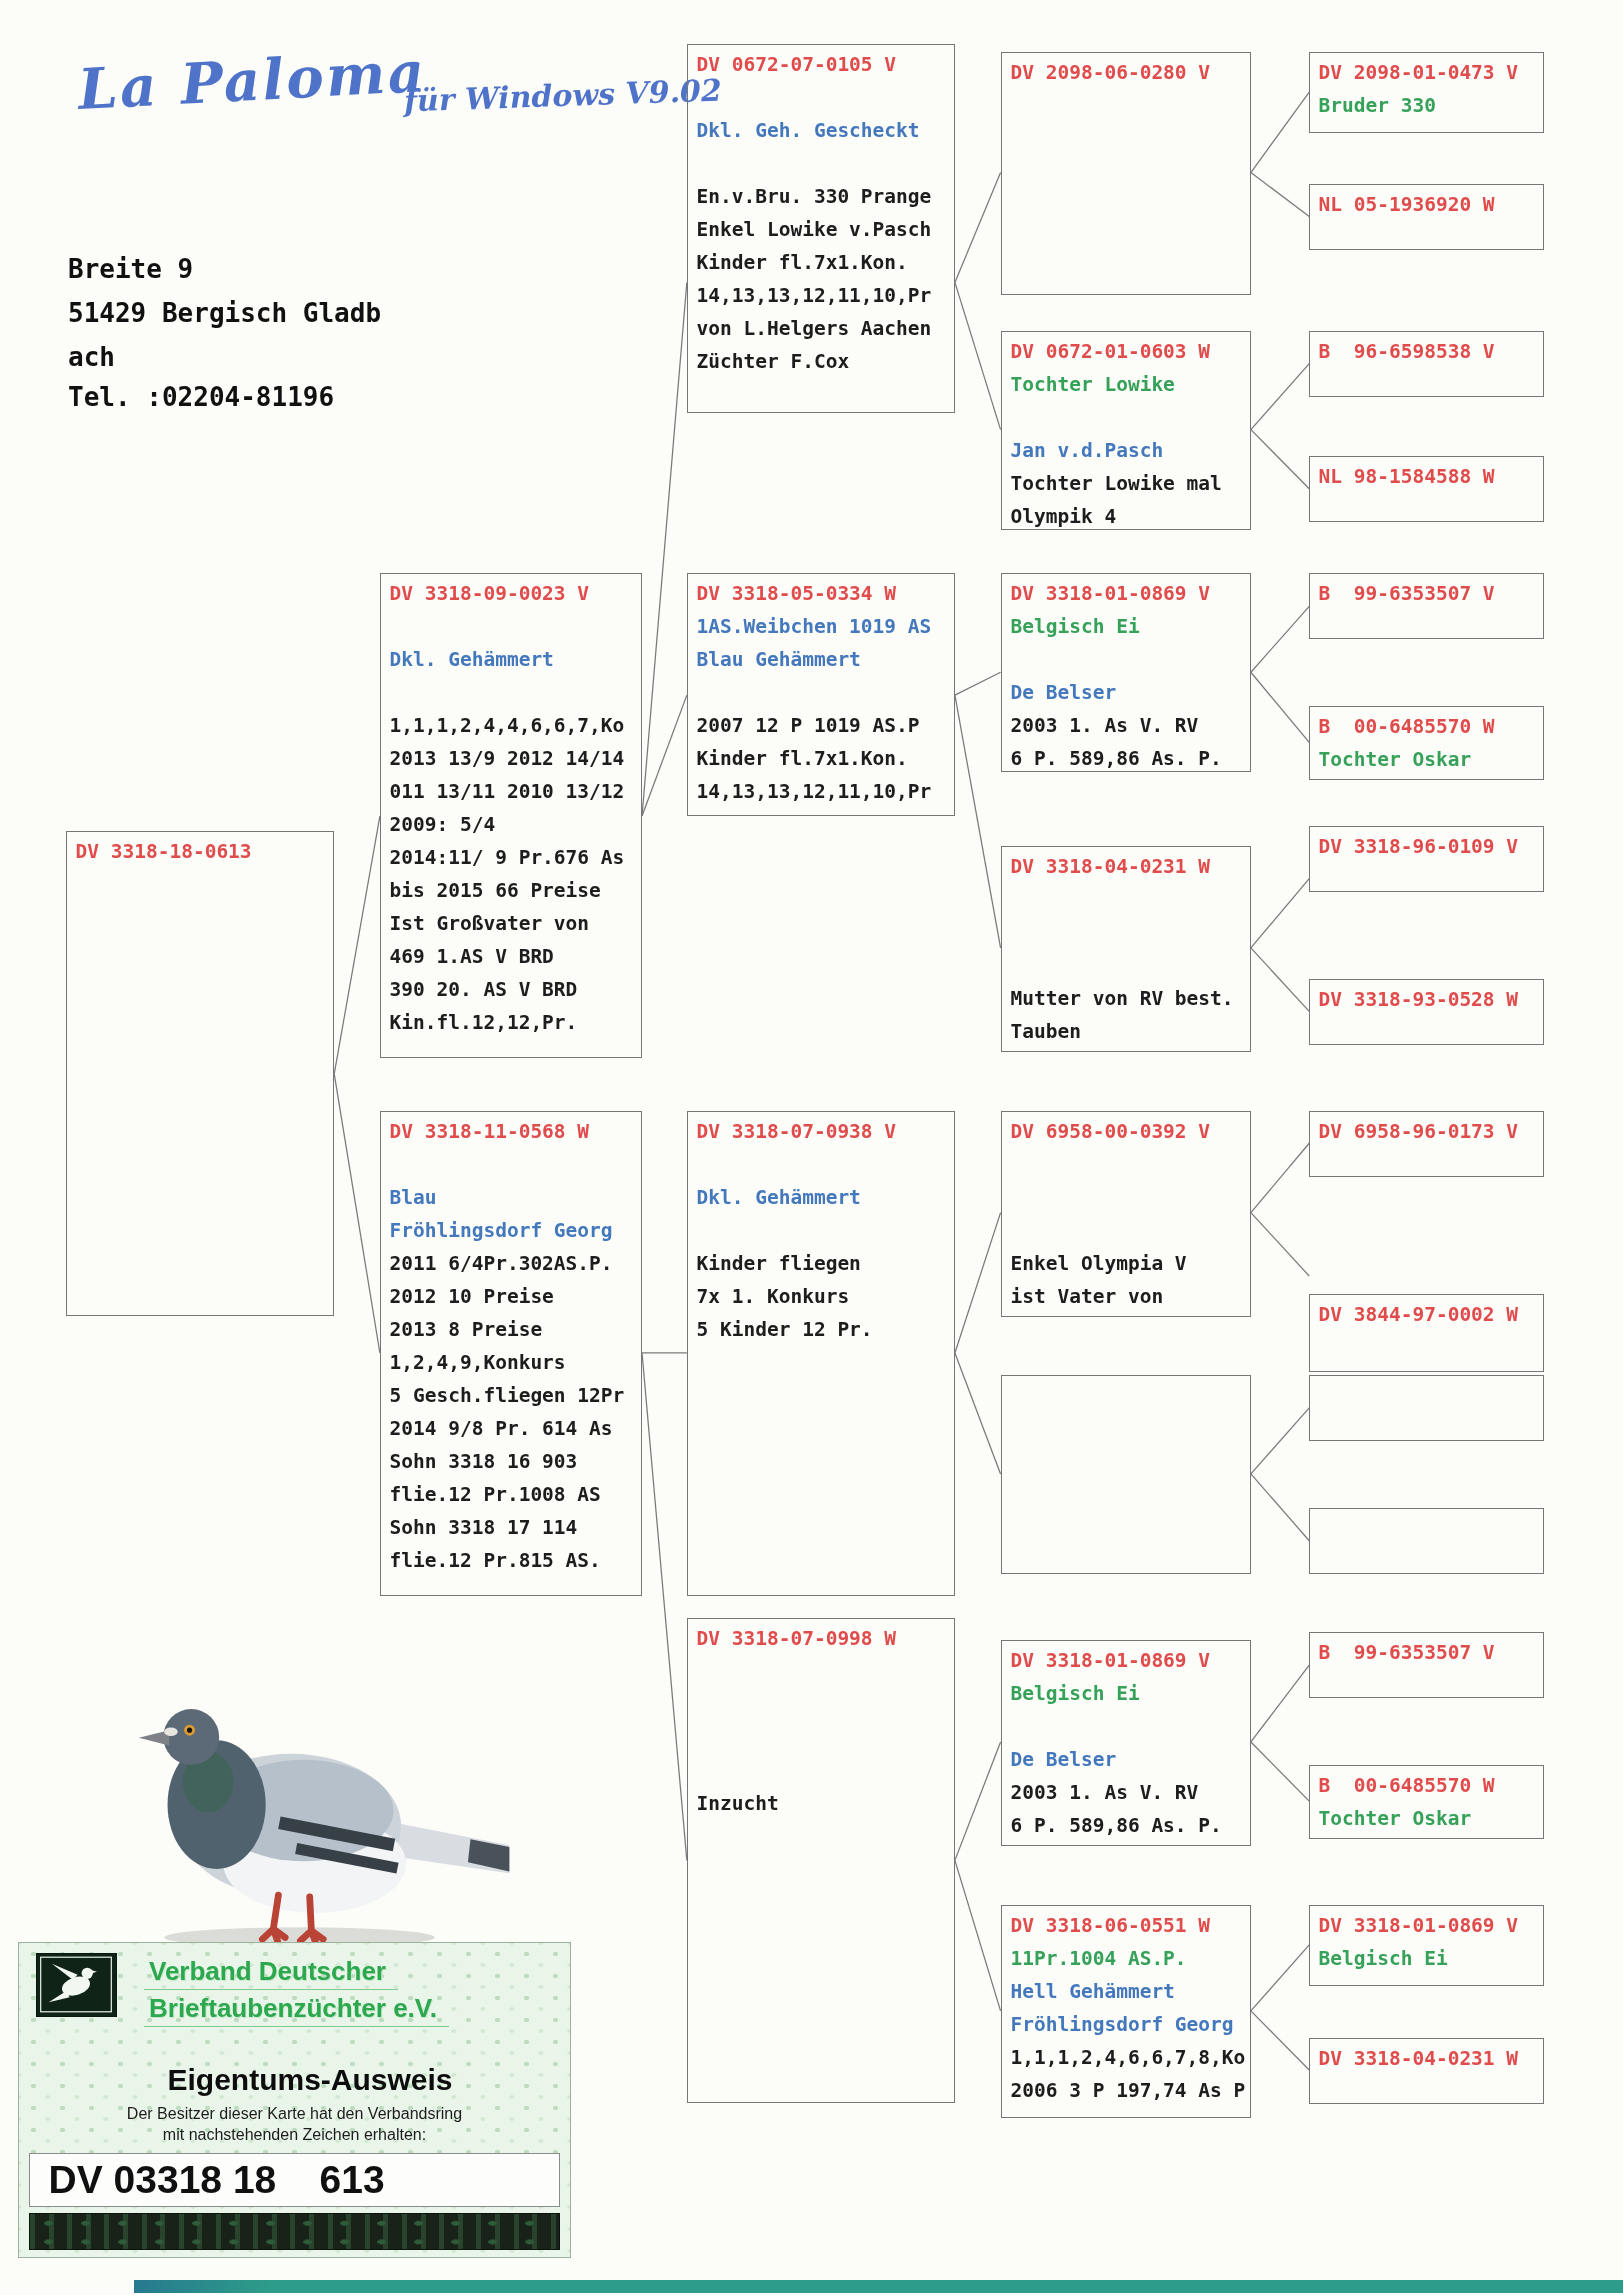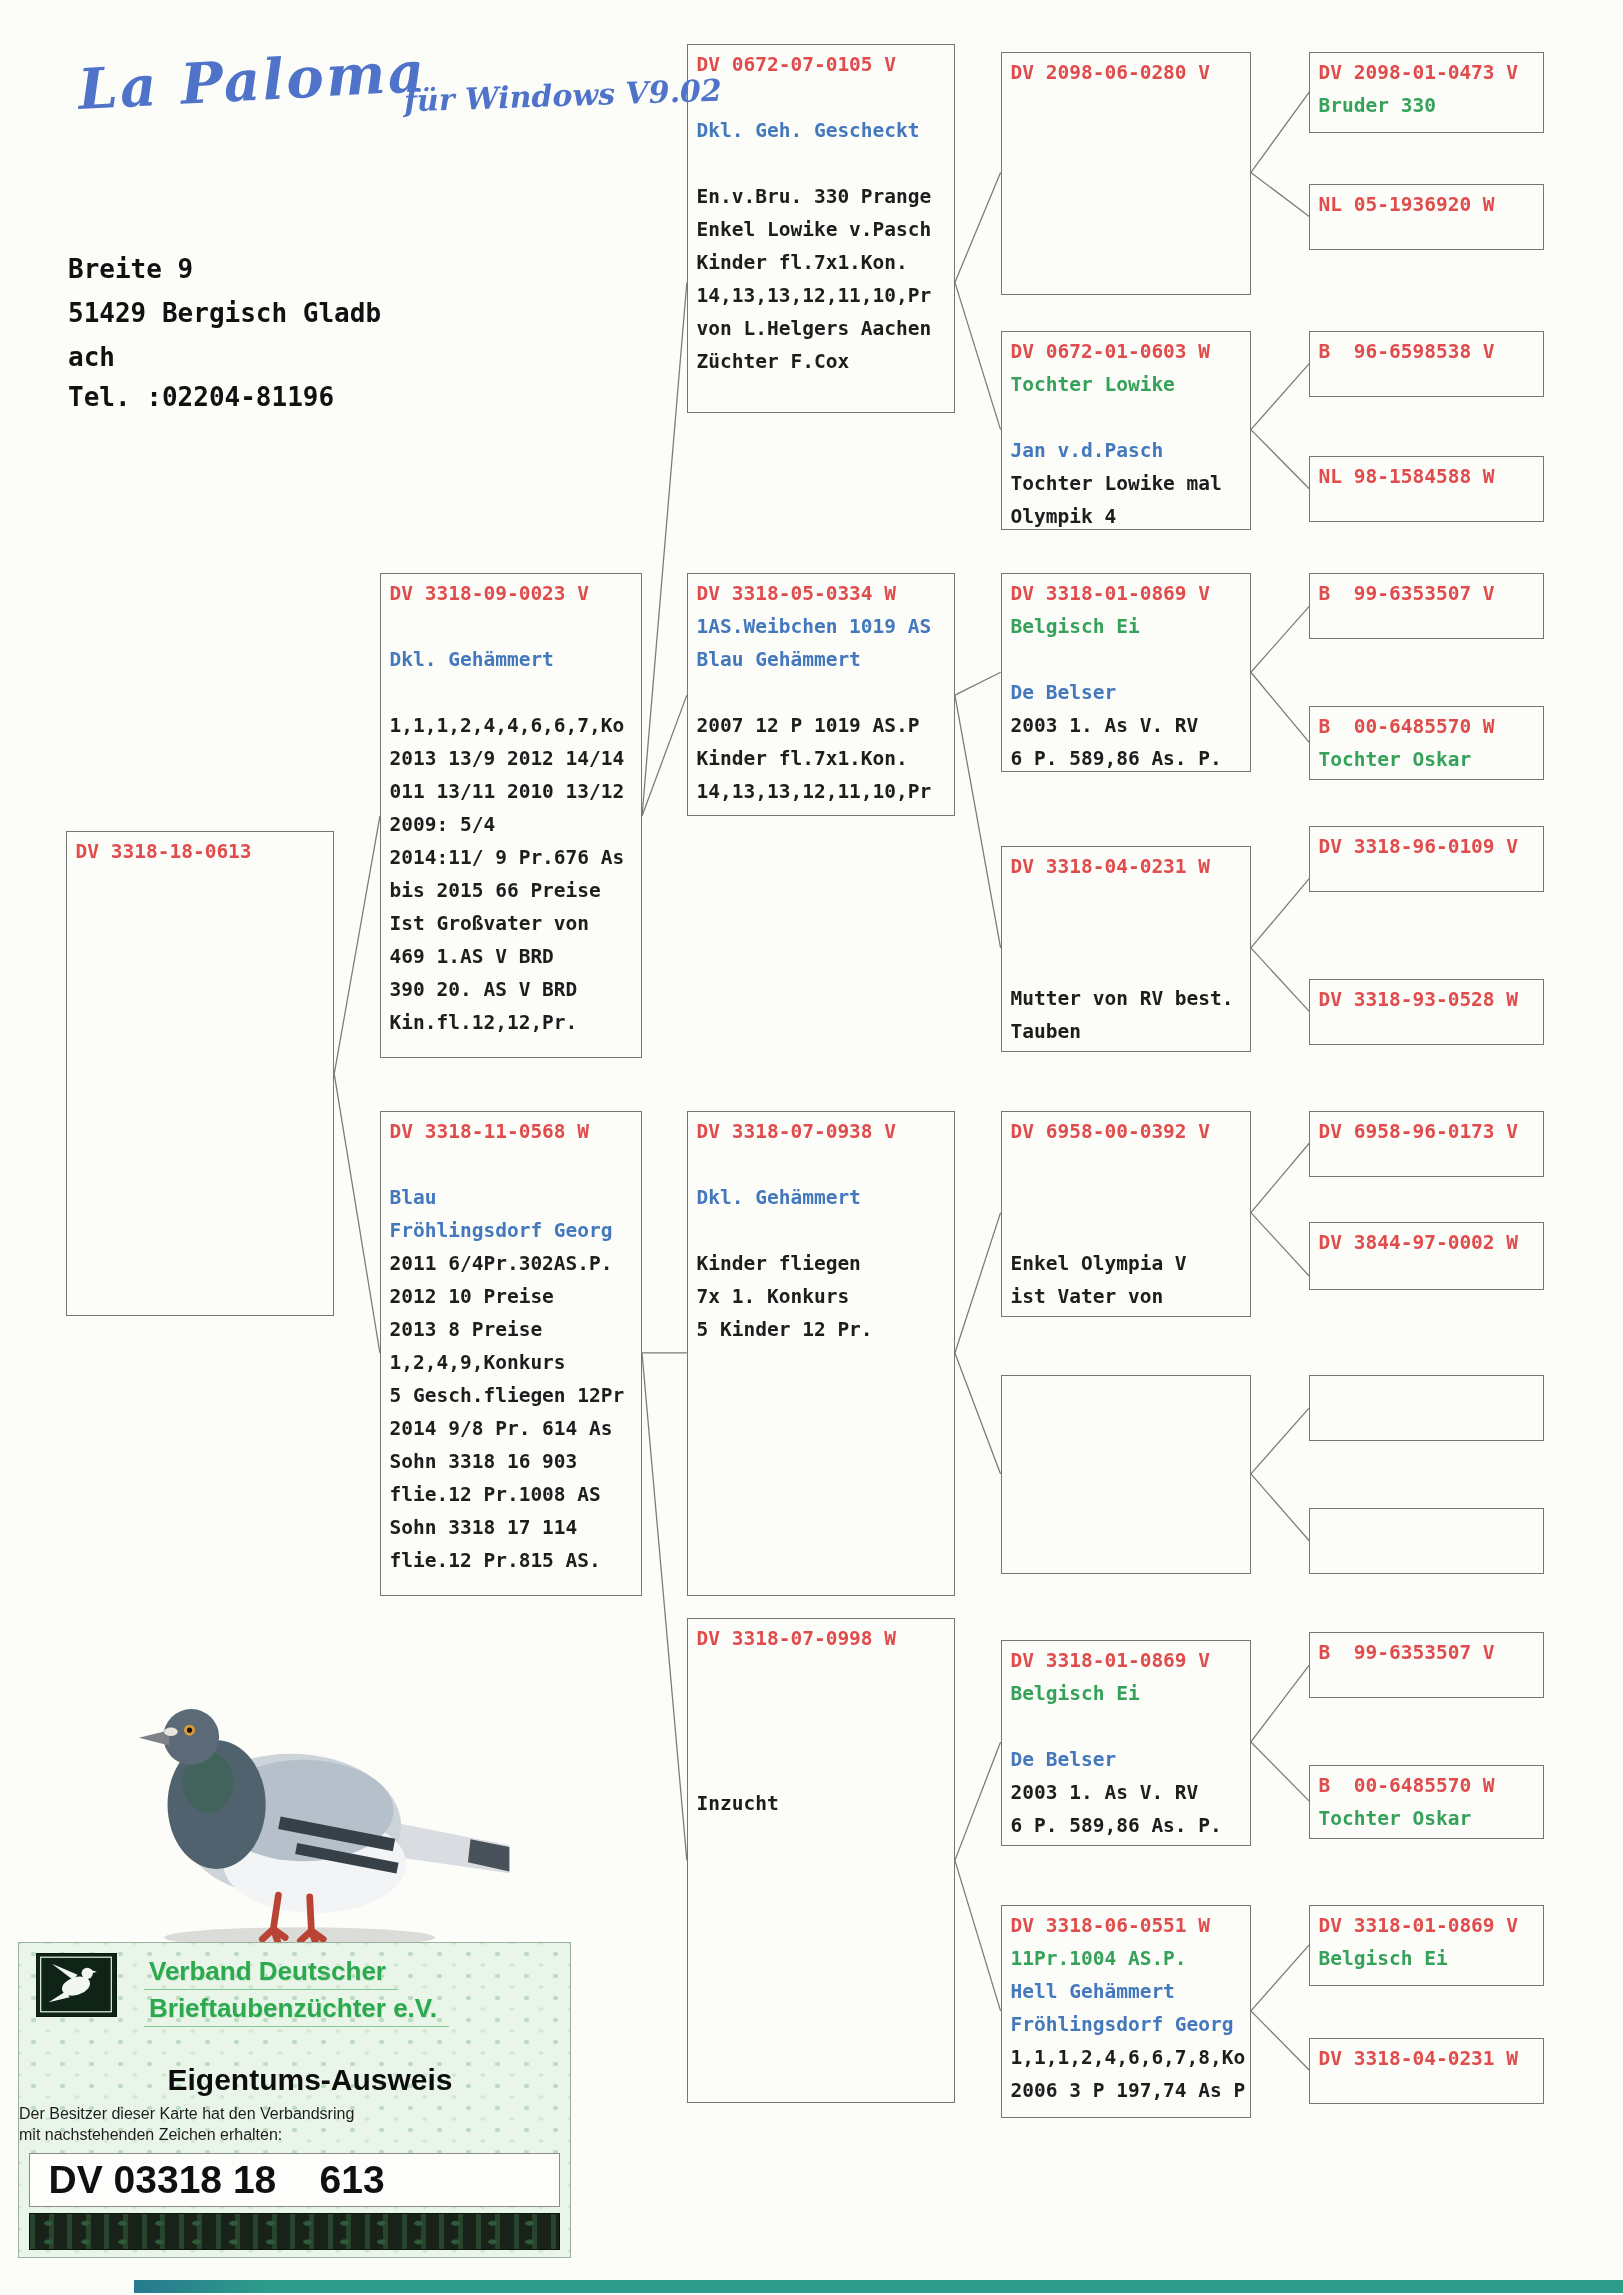--- a/index.html
+++ b/index.html
@@ -62,21 +62,21 @@
   .card-header { position:absolute; left:17px; top:10px; display:flex; gap:27px; align-items:flex-start; }
   .dove-box { width:81px; height:64px; background:#0f2417; border:1.7px solid #0a180f; flex:0 0 auto; }
   .org-lines { padding-top:3.4px; }
   .org-line {
     display:inline-block; color:var(--card_green); font-weight:bold; font-size:26px;
     border-bottom:1.7px solid #7fca92; padding:0 12px 1.7px 5px; margin-bottom:3.4px;
     text-shadow:0.8px 0.8px 0 #c4e6c9;
   }
   .card-title { position:absolute; left:0; right:0; top:120px; text-align:center;
     font-size:30px; font-weight:bold; color:#0d0d0d;margin-left:31px; }
-  .card-note { position:absolute; left:0; right:0; text-align:left; font-size:16px; color:#1c1c1c; }
+  .card-note { position:absolute; left:0; right:0; text-align:center; font-size:16px; color:#1c1c1c; }
   .card-note.n1 { top:162px; } .card-note.n2 { top:183px; }
   .card-ring {
     position:absolute; left:10px; right:10px; top:210px; height:54px;
     background:#fdfdfc; border:0.8px solid #8c8c8c;
     font-size:39px; font-weight:bold; color:#101010;
     padding-left:18.6px; line-height:52px; white-space:pre;
   }
   .card-security {
     position:absolute; left:10px; right:10px; bottom:6.8px; height:37px;
     background-color:#182218;
@@ -284,21 +284,21 @@
     </div>
   <div class="pbox" style="left:1309px;top:826px;width:235px;height:66px">
       <div class="line ring">DV 3318-96-0109 V</div>
     </div>
   <div class="pbox" style="left:1309px;top:979px;width:235px;height:66px">
       <div class="line ring">DV 3318-93-0528 W</div>
     </div>
   <div class="pbox" style="left:1309px;top:1111px;width:235px;height:66px">
       <div class="line ring">DV 6958-96-0173 V</div>
     </div>
-  <div class="pbox" style="left:1309px;top:1222px;width:235px;height:68px">
+  <div class="pbox" style="left:1309px;top:1294px;width:235px;height:78px">
       <div class="line ring">DV 3844-97-0002 W</div>
     </div>
   <div class="pbox" style="left:1309px;top:1375px;width:235px;height:66px"></div>
   <div class="pbox" style="left:1309px;top:1508px;width:235px;height:66px"></div>
   <div class="pbox" style="left:1309px;top:1632px;width:235px;height:66px">
       <div class="line ring">B  99-6353507 V</div>
     </div>
   <div class="pbox" style="left:1309px;top:1765px;width:235px;height:74px">
       <div class="line ring">B  00-6485570 W</div>
       <div class="line green">Tochter Oskar</div>

